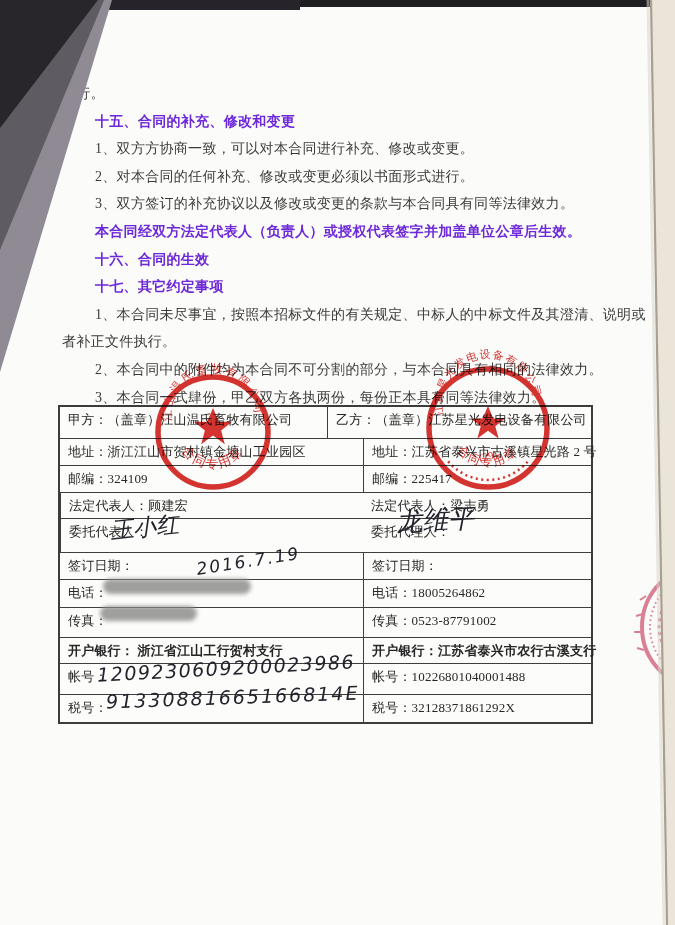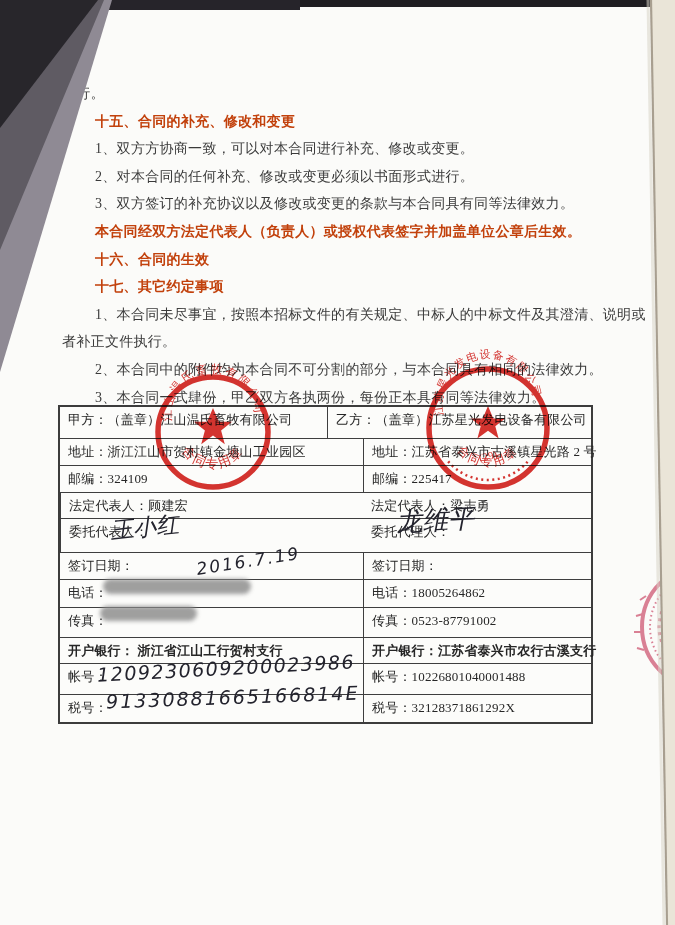--- a/index.html
+++ b/index.html
@@ -2,21 +2,21 @@
 <html><head>
 <meta charset="utf-8">
 <style>
   html,body{margin:0;padding:0;background:#e8e5de;}
   #scan{position:relative;width:675px;height:925px;overflow:hidden;
         background:#fbfbf9;font-family:"Liberation Serif",serif;color:#2f2f2f;}
   
   #bodytext{position:absolute;left:62px;top:80px;width:565px;}
   #bodytext .line{height:27.6px;line-height:27.6px;font-size:14px;color:#3a3a3a;
                   white-space:nowrap;letter-spacing:.3px;}
-  #bodytext .line.b{font-weight:bold;color:#c2410c;}
+  #bodytext .line.b{font-weight:bold;color:#6d28d9;}
   #bodytext .line.ind{padding-left:33px;}
   
   #ptable{position:absolute;left:58px;top:405px;width:531px;
           border:2px solid #3c3c3c;background:rgba(255,255,255,.25);}
   .trow{display:grid;grid-template-columns:267px 1fr;}
   .trow + .trow{border-top:1.6px solid #3e3e3e;gap:36px;}
   .cell{font-size:13px;color:#262626;padding:4px 4px 0 8px;white-space:nowrap;
         overflow:visible;letter-spacing:.2px;}
   .cell.right{border-left:1.6px solid #3e3e3e;}
   

